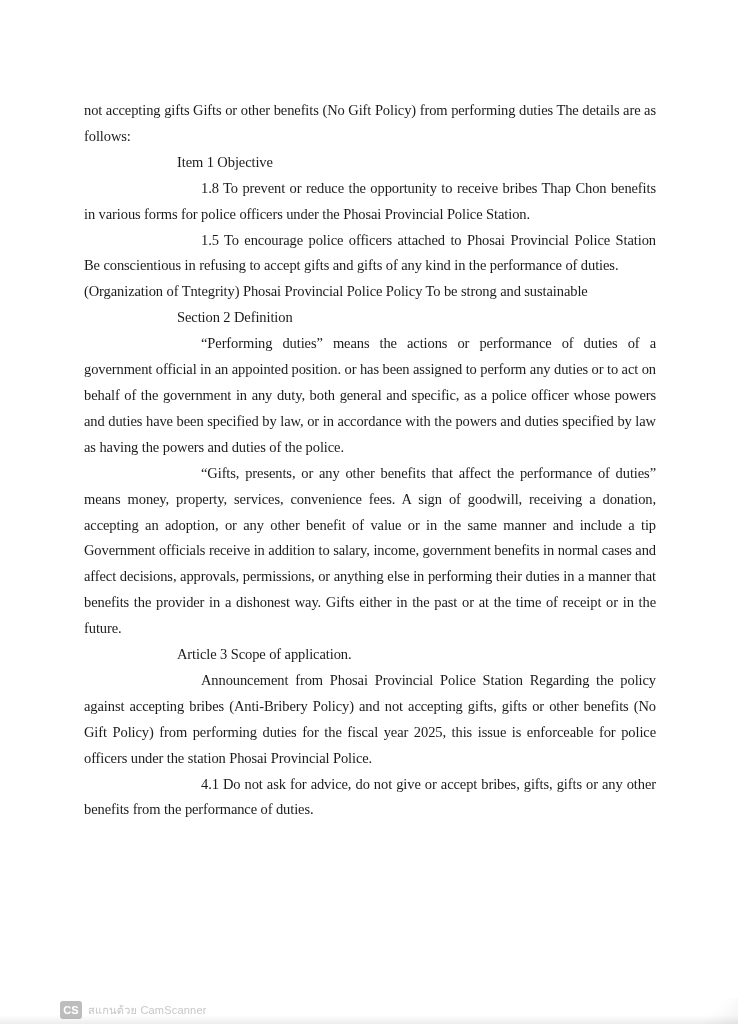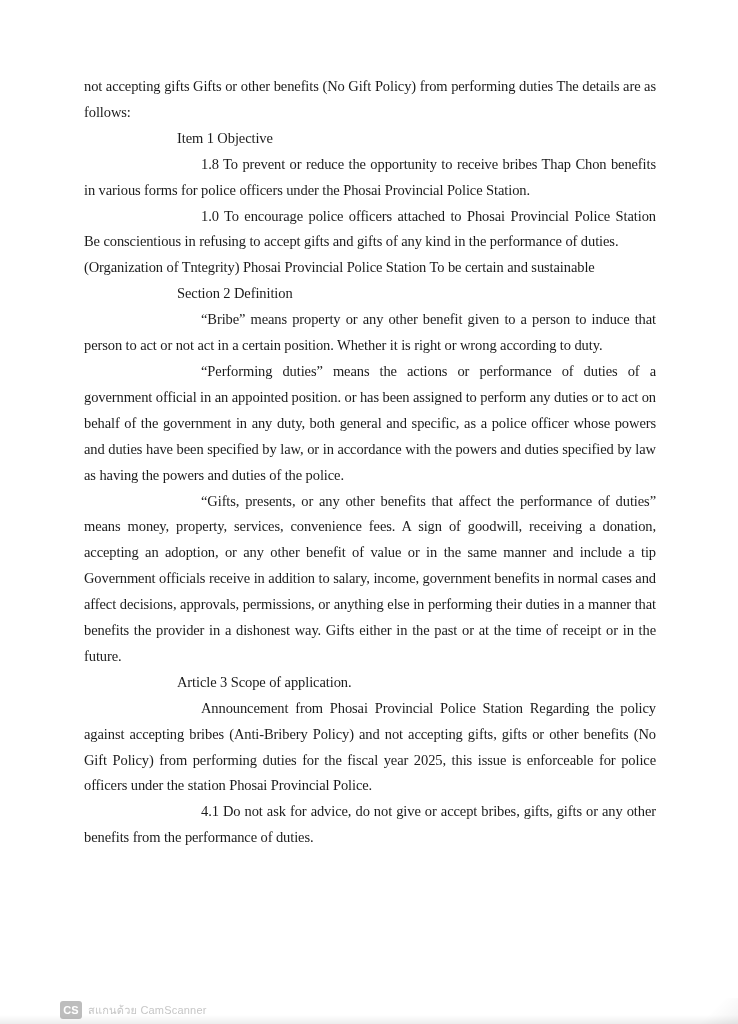--- a/index.html
+++ b/index.html
@@ -11,20 +11,21 @@
     height: 1024px;
     background: #ffffff;
     position: relative;
     overflow: hidden;
     font-family: "Liberation Serif", "DejaVu Serif", serif;
   }
   .page {
     position: absolute;
     inset: 0;
     background: #ffffff;
+    margin-top: 24px;
   }
   .doc-text {
     position: absolute;
     left: 84px;
     top: 74px;
     width: 572px;
     font-size: 14.5px;
     line-height: 25.9px;
     color: #1b1b1b;
     letter-spacing: -0.1px;
@@ -92,24 +93,23 @@
 </style>
 </head>
 <body style="background: rgb(255, 255, 255);">
 
 <div class="page">
 
   <div class="doc-text" style="color: rgb(27, 27, 27);">
       <p class="para">not accepting gifts Gifts or other benefits (No Gift Policy) from performing duties The details are as follows:</p>
       <p class="heading">Item 1 Objective</p>
       <p class="para indent">1.8 To prevent or reduce the opportunity to receive bribes Thap Chon benefits in various forms for police officers under the Phosai Provincial Police Station.</p>
-      <p class="para indent">1.0 To encourage police officers attached to Phosai Provincial Police Station Be conscientious in refusing to accept gifts and gifts of any kind in the performance of duties.</p>
-      <p class="para">(Organization of Tntegrity) Phosai Provincial Police Station To be certain and sustainable</p>
+      <p class="para indent">1.5 To encourage police officers attached to Phosai Provincial Police Station Be conscientious in refusing to accept gifts and gifts of any kind in the performance of duties.</p>
+      <p class="para">(Organization of Tntegrity) Phosai Provincial Police Policy To be strong and sustainable</p>
       <p class="heading">Section 2 Definition</p>
-      <p class="para indent">“Bribe” means property or any other benefit given to a person to induce that person to act or not act in a certain position. Whether it is right or wrong according to duty.</p>
       <p class="para indent">“Performing duties” means the actions or performance of duties of a government official in an appointed position. or has been assigned to perform any duties or to act on behalf of the government in any duty, both general and specific, as a police officer whose powers and duties have been specified by law, or in accordance with the powers and duties specified by law as having the powers and duties of the police.</p>
       <p class="para indent">“Gifts, presents, or any other benefits that affect the performance of duties” means money, property, services, convenience fees. A sign of goodwill, receiving a donation, accepting an adoption, or any other benefit of value or in the same manner and include a tip Government officials receive in addition to salary, income, government benefits in normal cases and affect decisions, approvals, permissions, or anything else in performing their duties in a manner that benefits the provider in a dishonest way. Gifts either in the past or at the time of receipt or in the future.</p>
       <p class="heading">Article 3 Scope of application.</p>
       <p class="para indent">Announcement from Phosai Provincial Police Station Regarding the policy against accepting bribes (Anti-Bribery Policy) and not accepting gifts, gifts or other benefits (No Gift Policy) from performing duties for the fiscal year 2025, this issue is enforceable for police officers under the station Phosai Provincial Police.</p>
       <p class="para indent">4.1 Do not ask for advice, do not give or accept bribes, gifts, gifts or any other benefits from the performance of duties.</p>
     </div>
 
   <div class="watermark">
     <span class="cs-badge" style="background: rgb(189, 189, 189);">CS</span>
     <span class="wm-text" style="color: rgb(198, 198, 198);">สแกนด้วย CamScanner</span>

